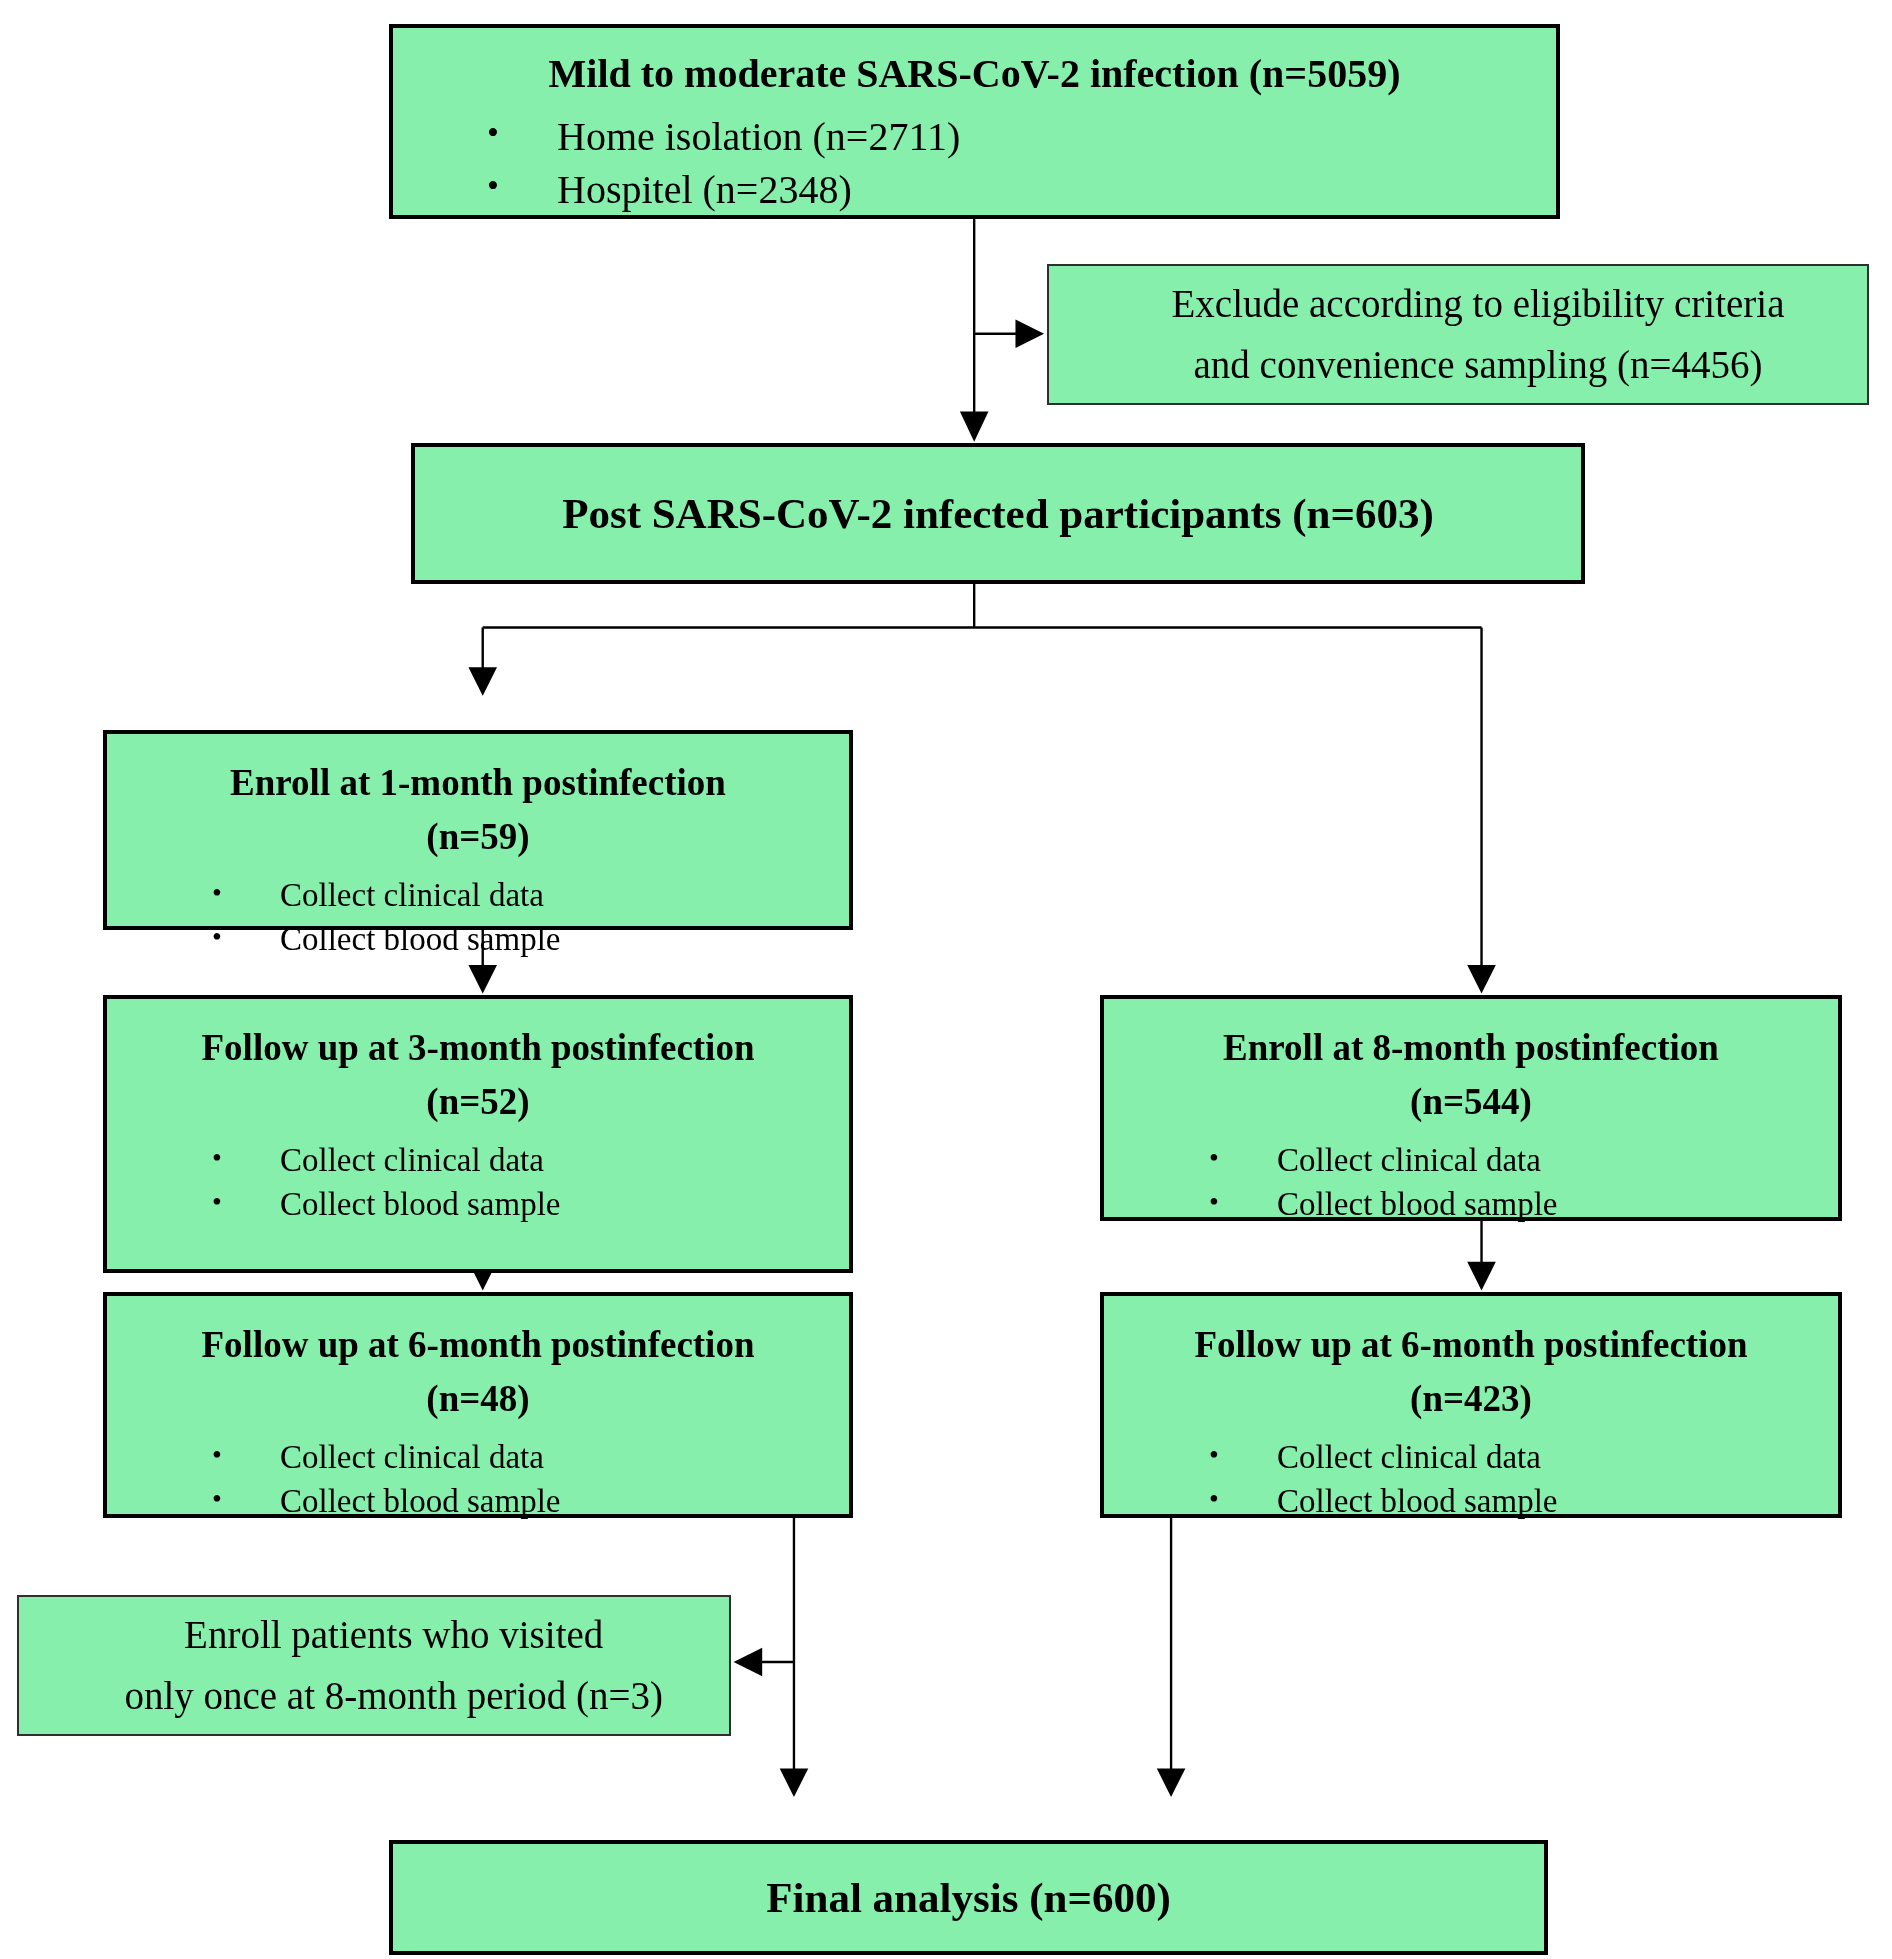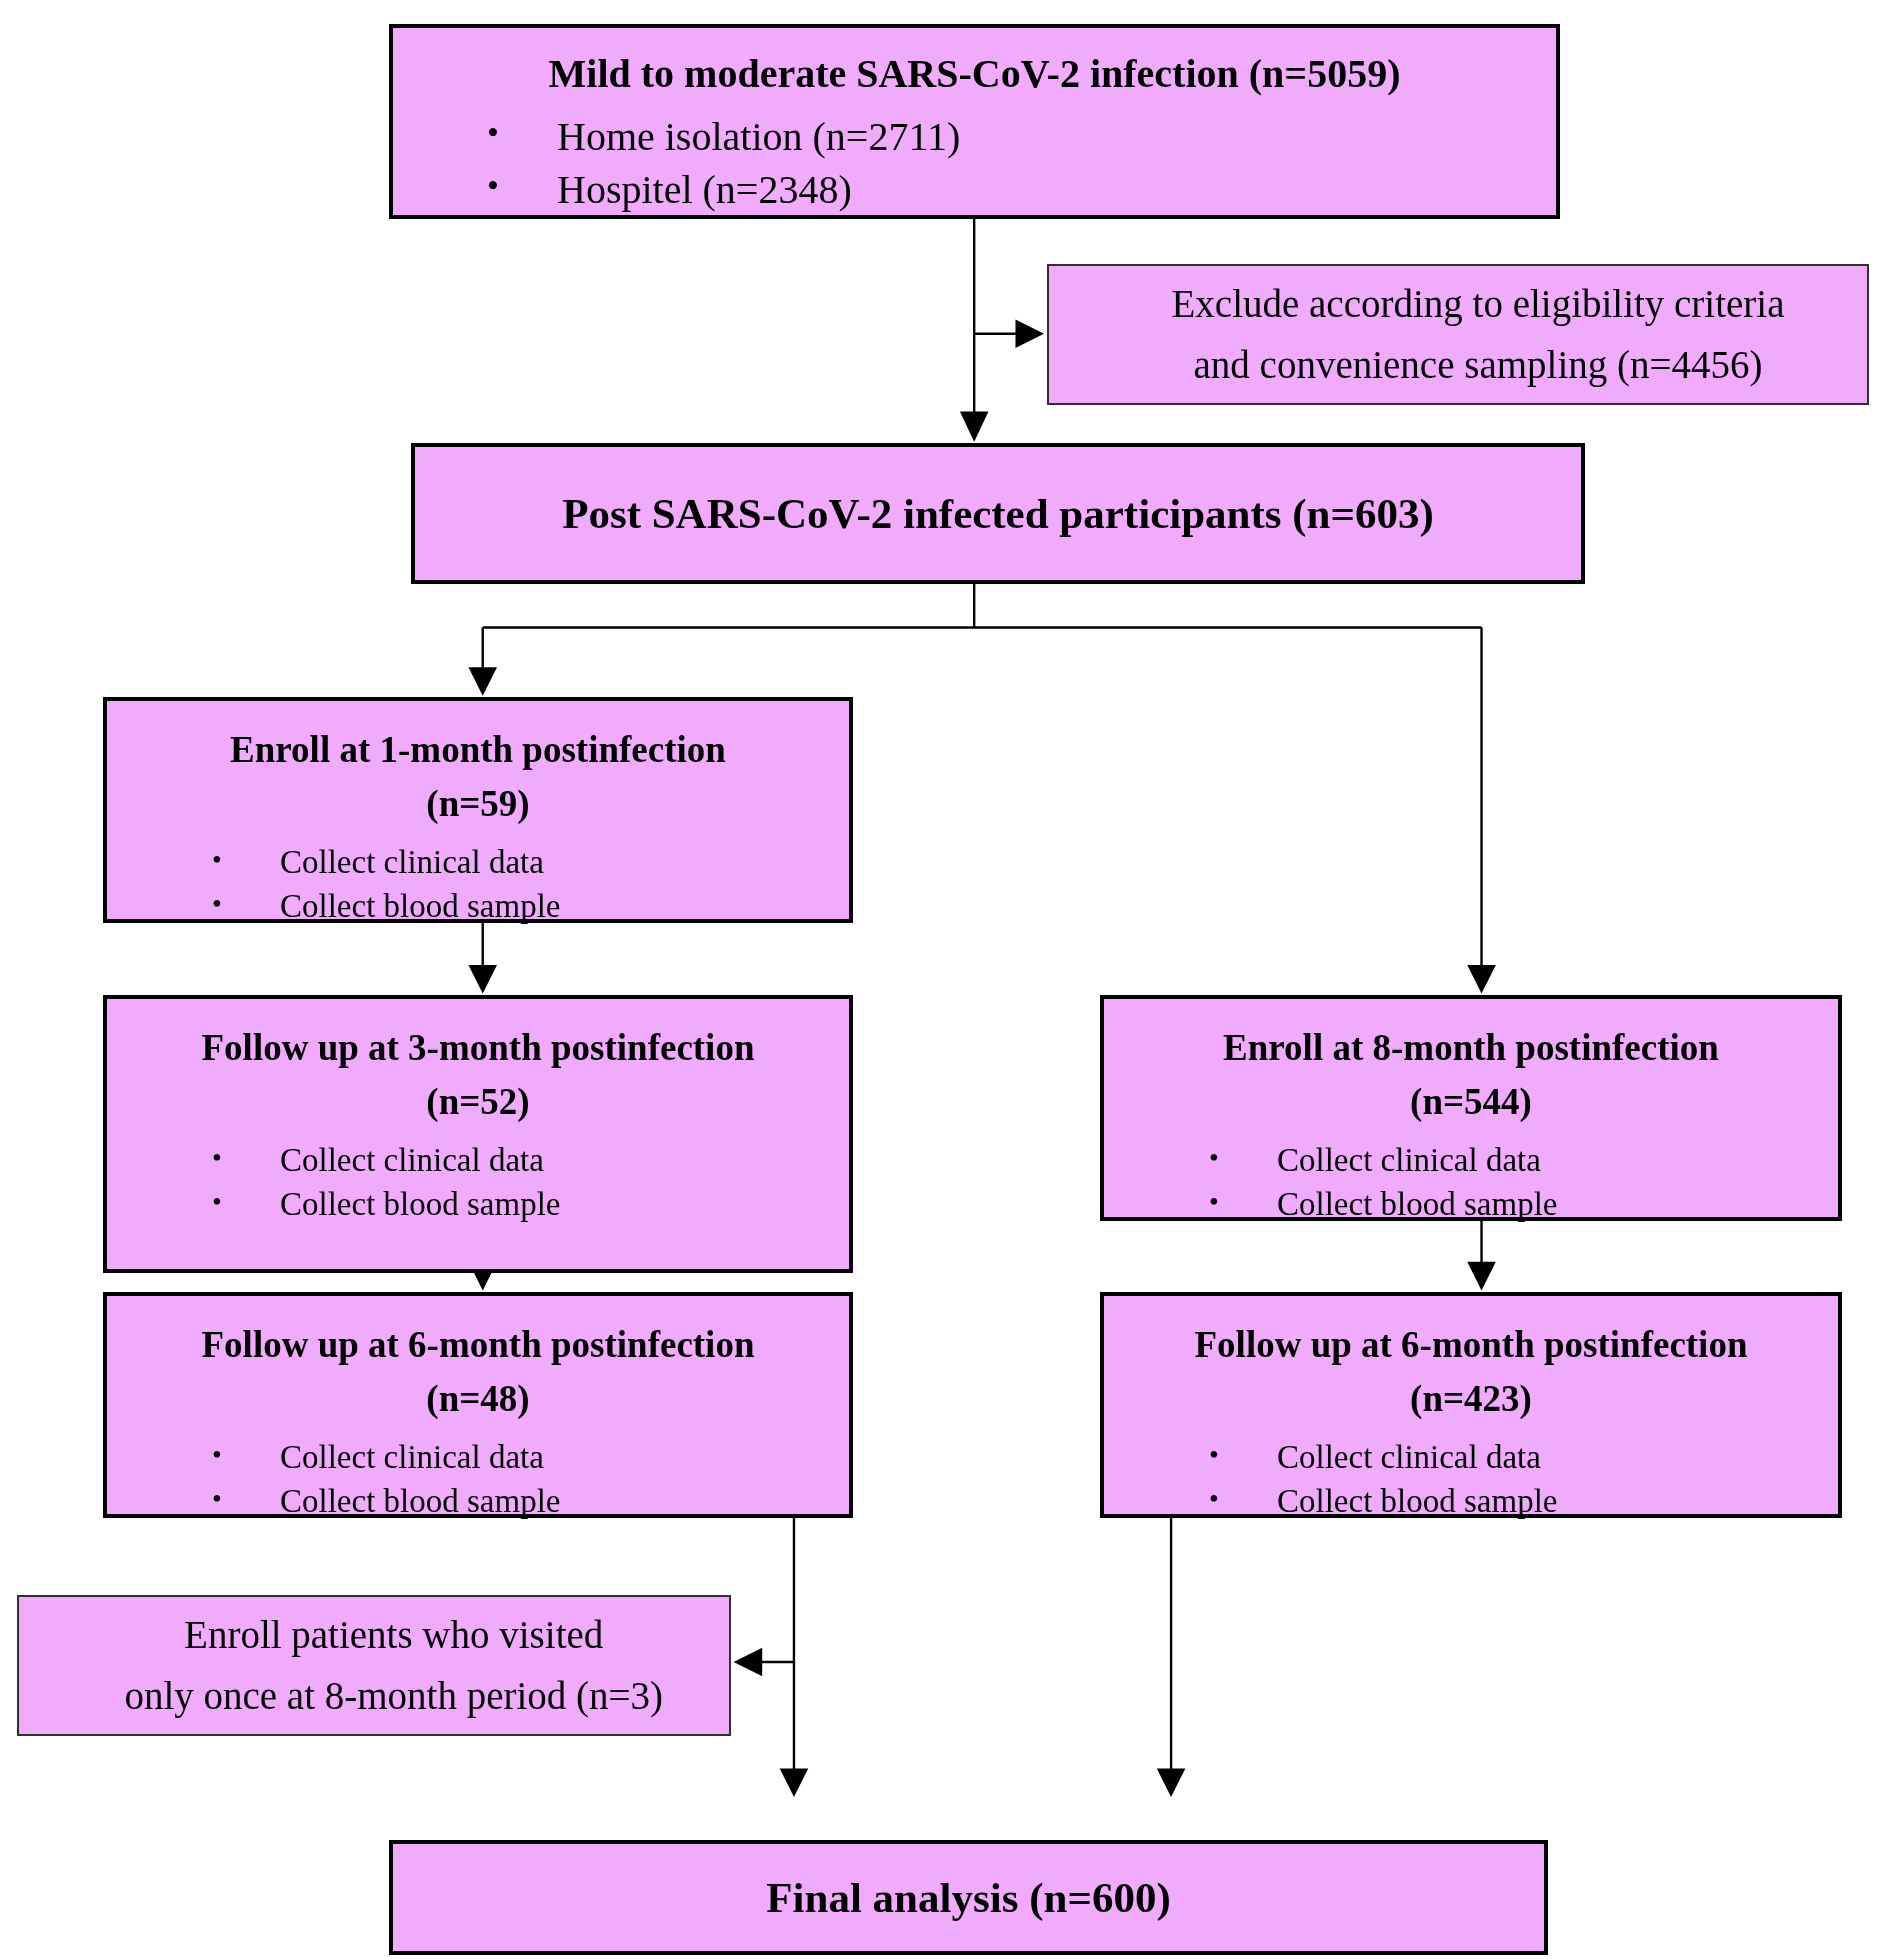--- a/index.html
+++ b/index.html
@@ -5,21 +5,21 @@
   html,body{margin:0;padding:0;background:#ffffff;}
   #canvas{
     position:relative;
     width:1892px;height:1960px;
     background:#ffffff;
     font-family:"Liberation Serif","DejaVu Serif",serif;
     color:#000;
   }
   .box{
     position:absolute;
-    background:#f0abfc;
+    background:#86efac;
     border:4px solid #000;
     box-sizing:border-box;
   }
   .thick{border-width:4.8px;}
   .thin{border-width:2.4px;border-color:#2f2f2f;padding-left:40px;}
   .center-box{display:flex;align-items:center;justify-content:center;text-align:center;}
   .big-title{font-weight:bold;font-size:43px;line-height:1.25;}
   .ex-text{font-size:39px;line-height:1.55;text-align:center;}
   .src-title{font-weight:bold;font-size:40px;line-height:1.25;text-align:center;padding-top:20.6px;}
   .src-bullets{margin:12.7px 0 0 0;padding:0 0 0 94px;list-style:none;font-size:40px;}
@@ -81,21 +81,21 @@
     <div class="ex-text">
       <div>Exclude according to eligibility criteria</div>
       <div>and convenience sampling (n=4456)</div>
     </div>
   </div>
 
   <div class="box thick center-box" style="left:387px;top:443px;width:1174px;height:141px;margin-left:24px;">
     <div class="big-title">Post SARS-CoV-2 infected participants (n=603)</div>
   </div>
 
-  <div class="box branch" style="left:103px;top:697px;width:750px;height:226px;">
+  <div class="box branch" style="left:103px;top:730px;width:750px;height:200px;">
     <div class="btitle">Enroll at 1-month postinfection</div>
     <div class="btitle">(n=59)</div>
     <ul class="bullets">
       <li>
           <span class="marker">•</span>
           <span>Collect clinical data</span>
         </li>
       <li>
           <span class="marker">•</span>
           <span>Collect blood sample</span>

